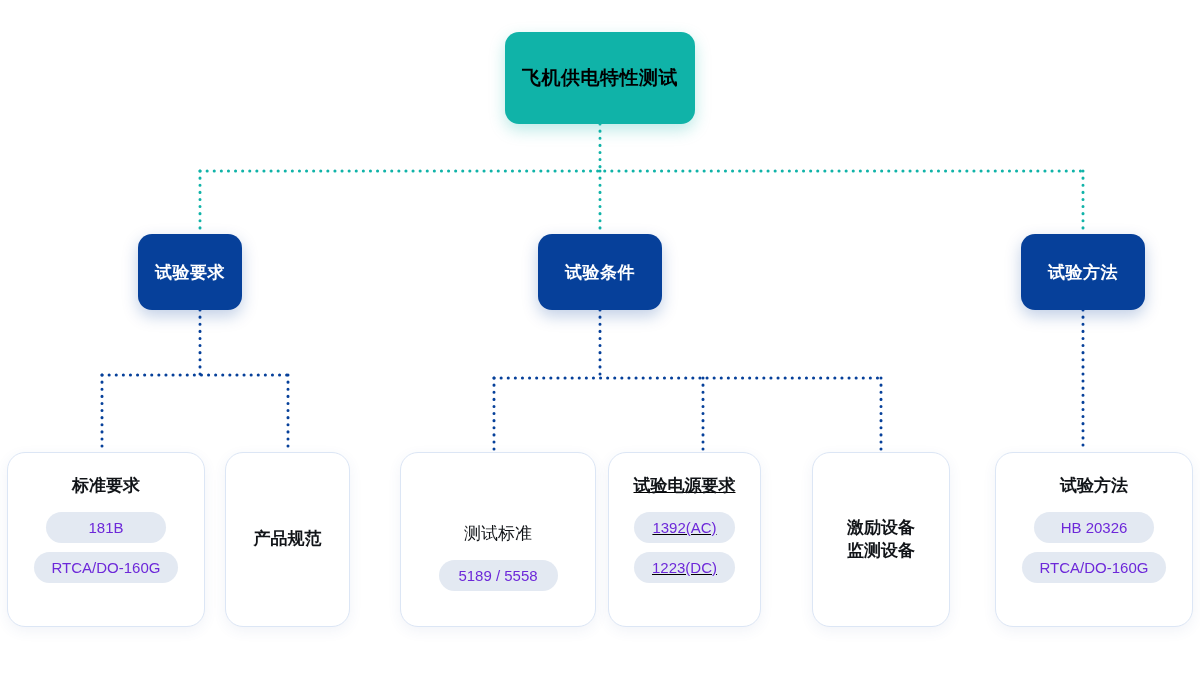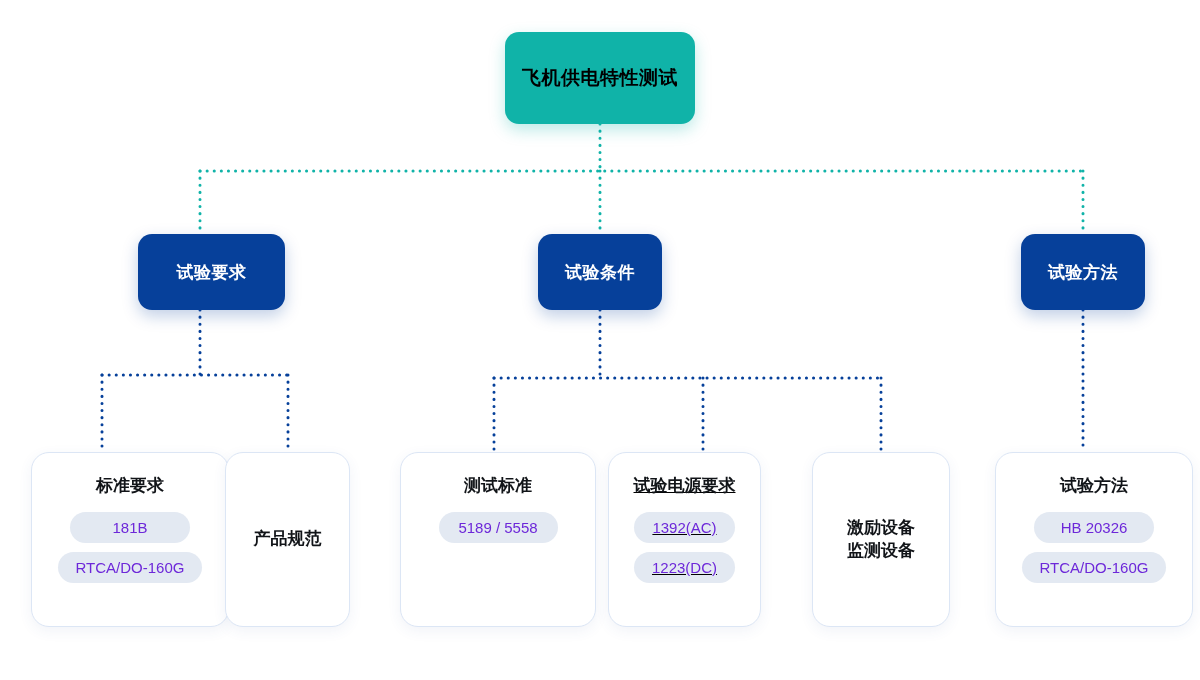--- a/index.html
+++ b/index.html
@@ -84,21 +84,22 @@
     font-weight: bold;
     line-height: 1.35;
     text-align: center;
     white-space: pre-line;
     margin-bottom: 14px;
   }
   .card.centered .card-title {
     margin-bottom: 0;
   }
   .card-title.medium {
-    font-weight: bold;
+    font-weight: normal;
+    margin-top: 48px;
   }
   .pills {
     width: 100%;
     display: flex;
     flex-direction: column;
     align-items: center;
     gap: 9px;
   }
   .pill {
     box-sizing: border-box;
@@ -145,33 +146,33 @@
 
     <g stroke="#06409a" stroke-width="3" stroke-linecap="round" stroke-dasharray="0.1 7" fill="none">
       <line x1="1083" y1="310" x2="1083" y2="452"></line>
     </g>
   </svg>
 
   <div class="node-root" style="left:505px; top:32px; width:190px; height:92px;">
     <span>飞机供电特性测试</span>
   </div>
 
-  <div class="node-branch" style="left:138px; top:234px; width:147px; height:76px;">
+  <div class="node-branch" style="left:138px; top:234px; width:104px; height:76px;">
     <span>试验要求</span>
   </div>
 
   <div class="node-branch" style="left:538px; top:234px; width:124px; height:76px;">
     <span>试验条件</span>
   </div>
 
   <div class="node-branch" style="left:1021px; top:234px; width:124px; height:76px;">
     <span>试验方法</span>
   </div>
 
-  <div class="card" style="left:7px; top:452px; width:198px; height:175px;margin-left:24px;">
+  <div class="card" style="left:7px; top:452px; width:198px; height:175px;">
     <div class="card-title">标准要求</div>
     <div class="pills">
       <div class="pill">181B</div>
       <div class="pill">RTCA/DO-160G</div>
     </div>
   </div>
 
   <div class="card centered" style="left:225px; top:452px; width:125px; height:175px;">
     <div class="card-title">产品规范</div>
   </div>

